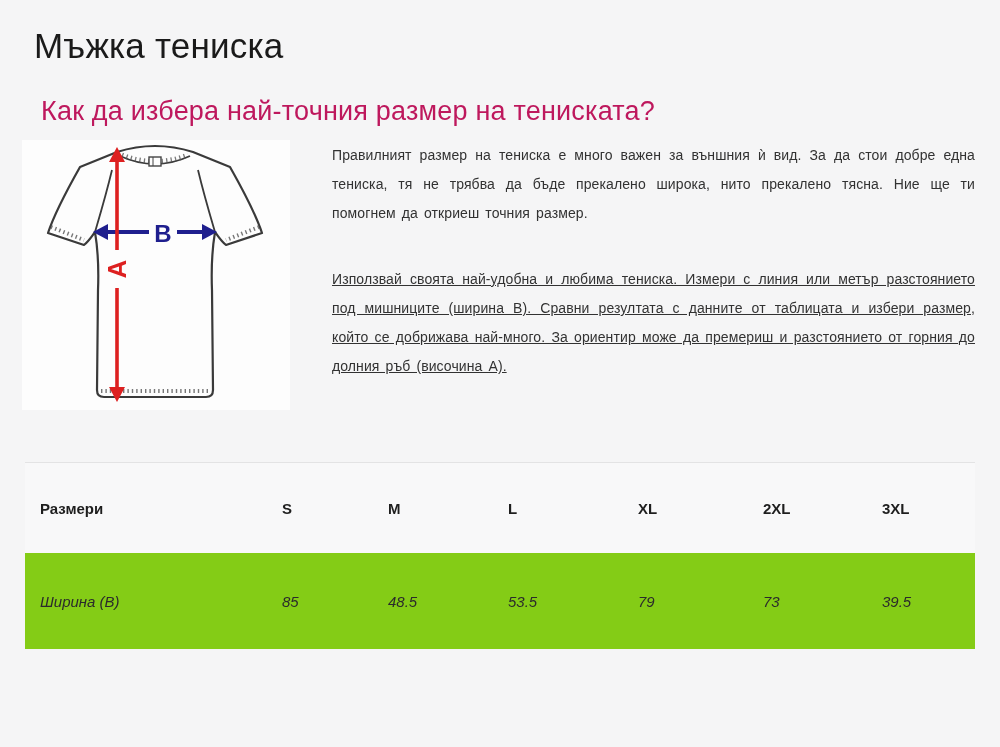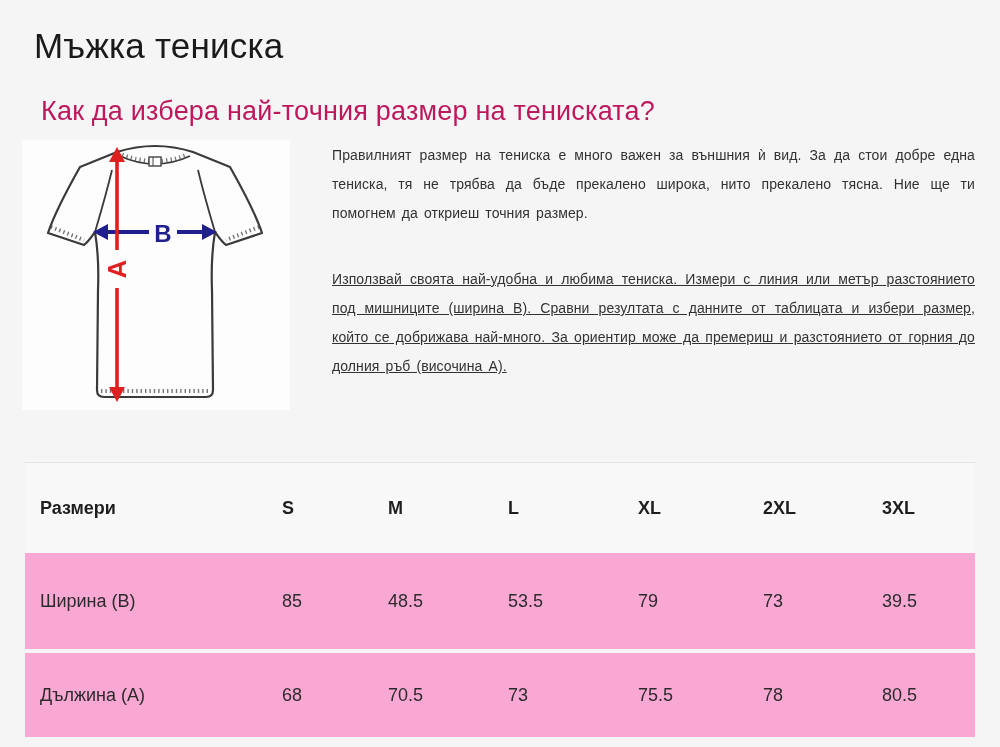--- a/index.html
+++ b/index.html
@@ -39,37 +39,38 @@
     font-size: 14px; line-height: 29px;
     text-align: justify;
     color: #323232;
     word-spacing: 2px;
     letter-spacing: 0.1px;
   }
   .intro p + p { margin-top: 37px; text-decoration: underline; }
 
   .size-table {
     position: absolute; left: 25px; top: 462px; width: 950px;
-    font-size: 18px;
+    font-size: 15px;
   }
   .tr {
     display: grid;
     grid-template-columns: 242px 106px 120px 130px 125px 119px auto;
     align-items: center;
     padding-left: 15px;
   }
   .tr-header {
     height: 90px;
     border-top: 1px solid #e3e3e4;
     background: #f8f8f9;
     font-weight: 700; color: #1e1e1e;
   }
   .tr-data {
-    background: #f9a8d4;
+    background: #84cc16;
     color: #2b2b2b;
+    font-style: italic;
   }
   .tr-row1 { height: 96px; }
   .tr-row2 { height: 84px; margin-top: 4px; }
   .cell { white-space: nowrap; }
 </style>
 </head>
 <body>
 
 <div class="page">
 
@@ -149,24 +150,15 @@
     <div class="tr tr-data tr-row1">
       <div class="cell">Ширина (B)</div>
       <div class="cell">85</div>
       <div class="cell">48.5</div>
       <div class="cell">53.5</div>
       <div class="cell">79</div>
       <div class="cell">73</div>
       <div class="cell">39.5</div>
     </div>
 
-    <div class="tr tr-data tr-row2">
-      <div class="cell">Дължина (A)</div>
-      <div class="cell">68</div>
-      <div class="cell">70.5</div>
-      <div class="cell">73</div>
-      <div class="cell">75.5</div>
-      <div class="cell">78</div>
-      <div class="cell">80.5</div>
-    </div>
   </div>
 
 </div>
 
 </body></html>

